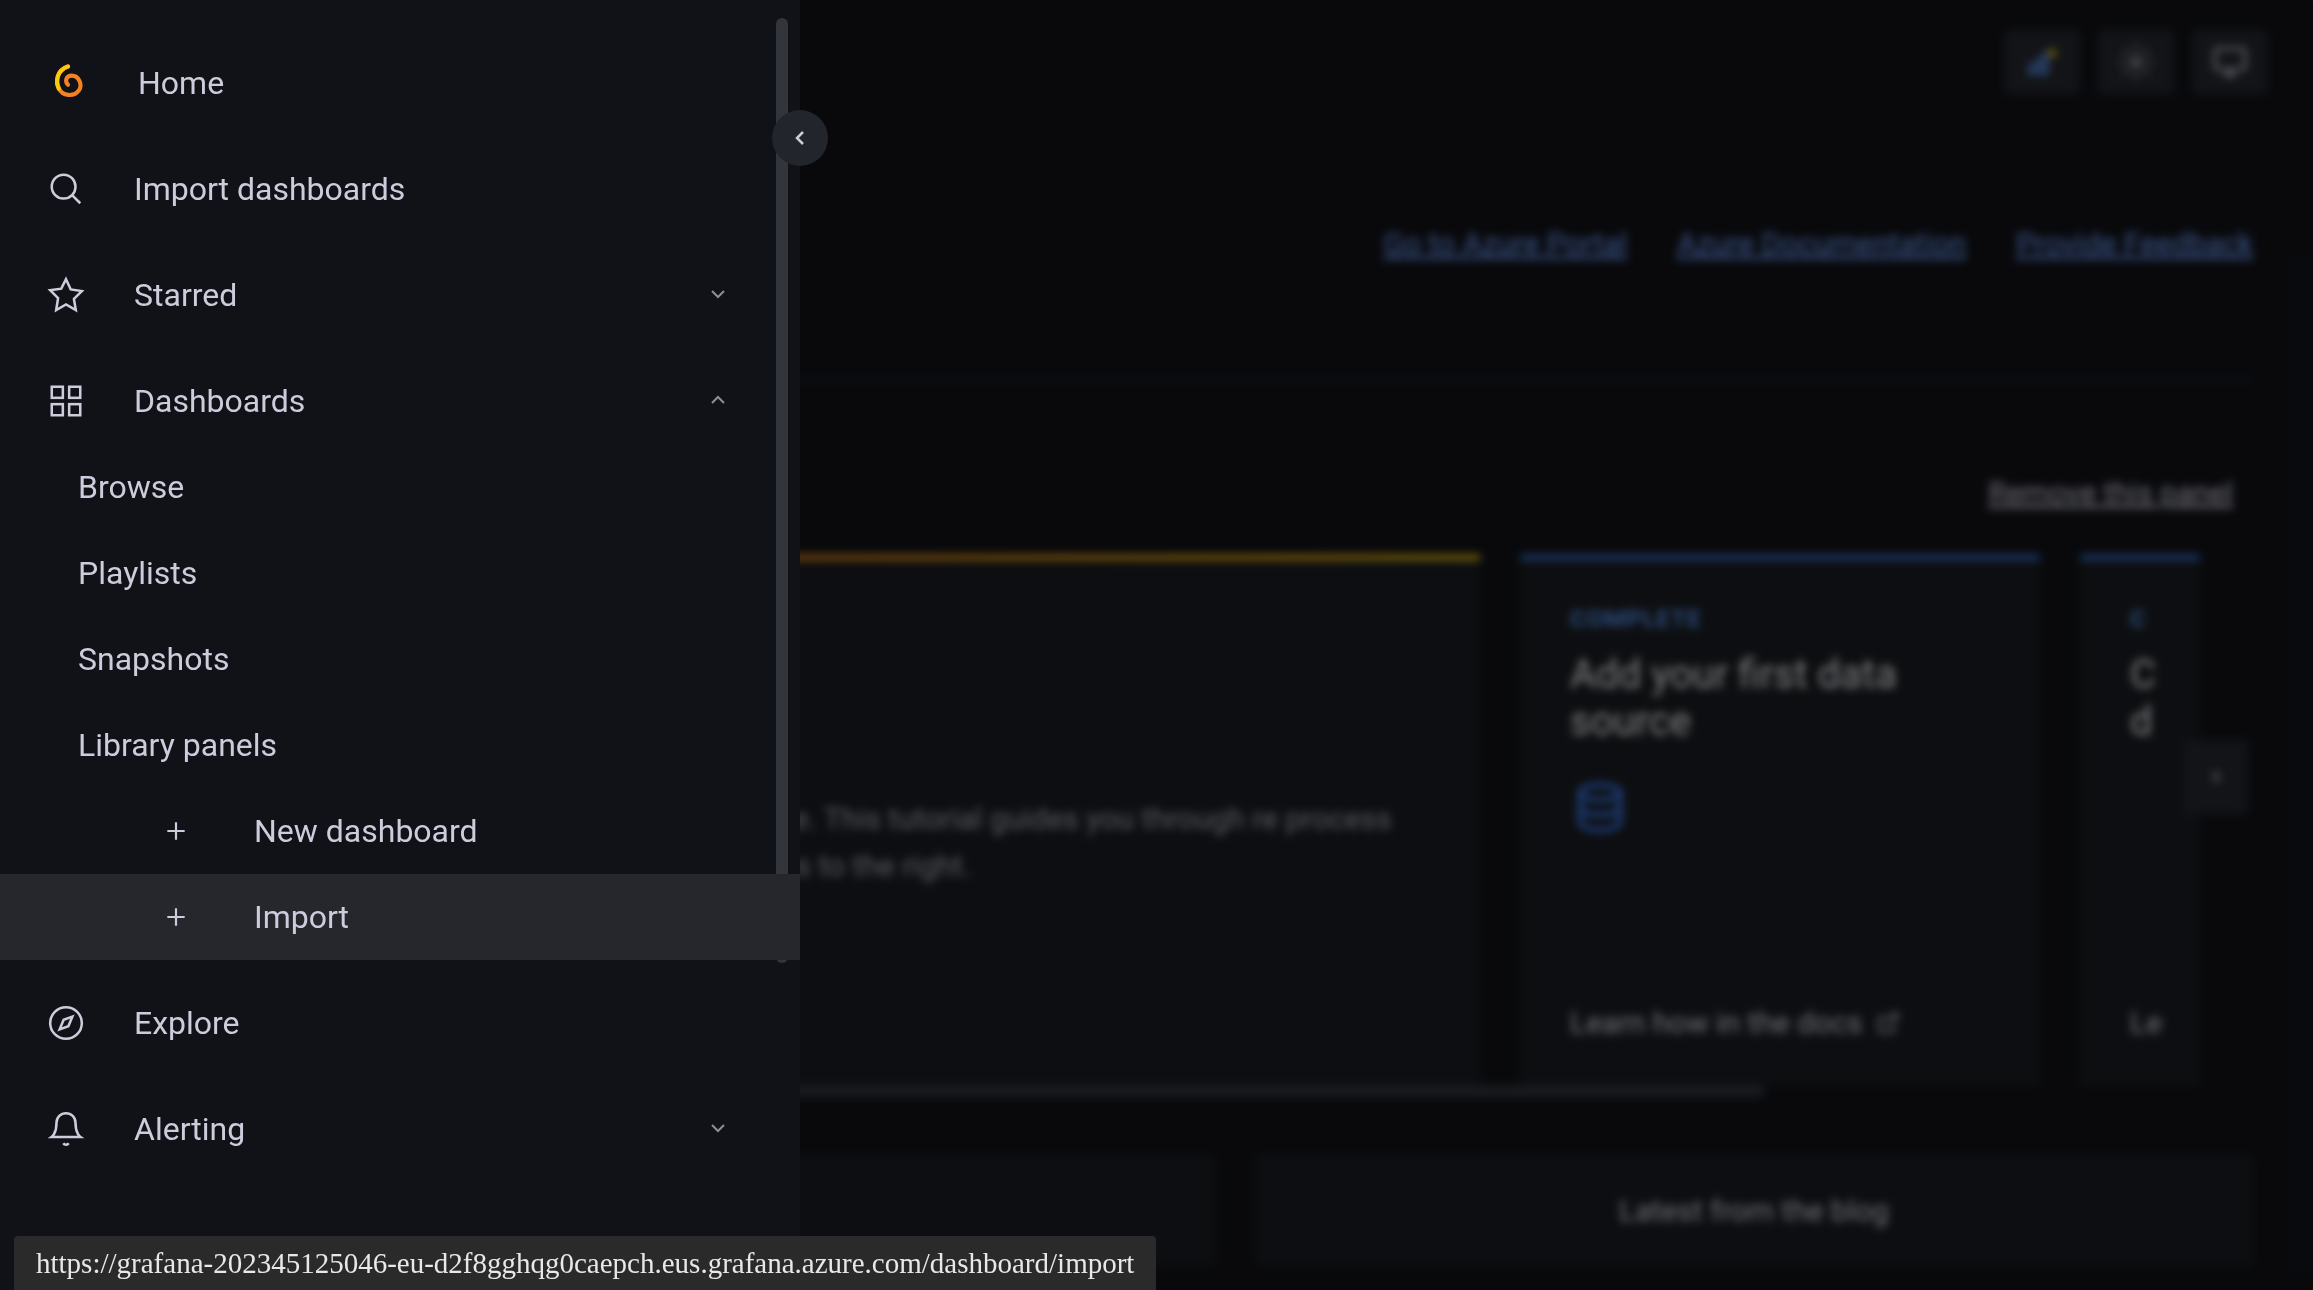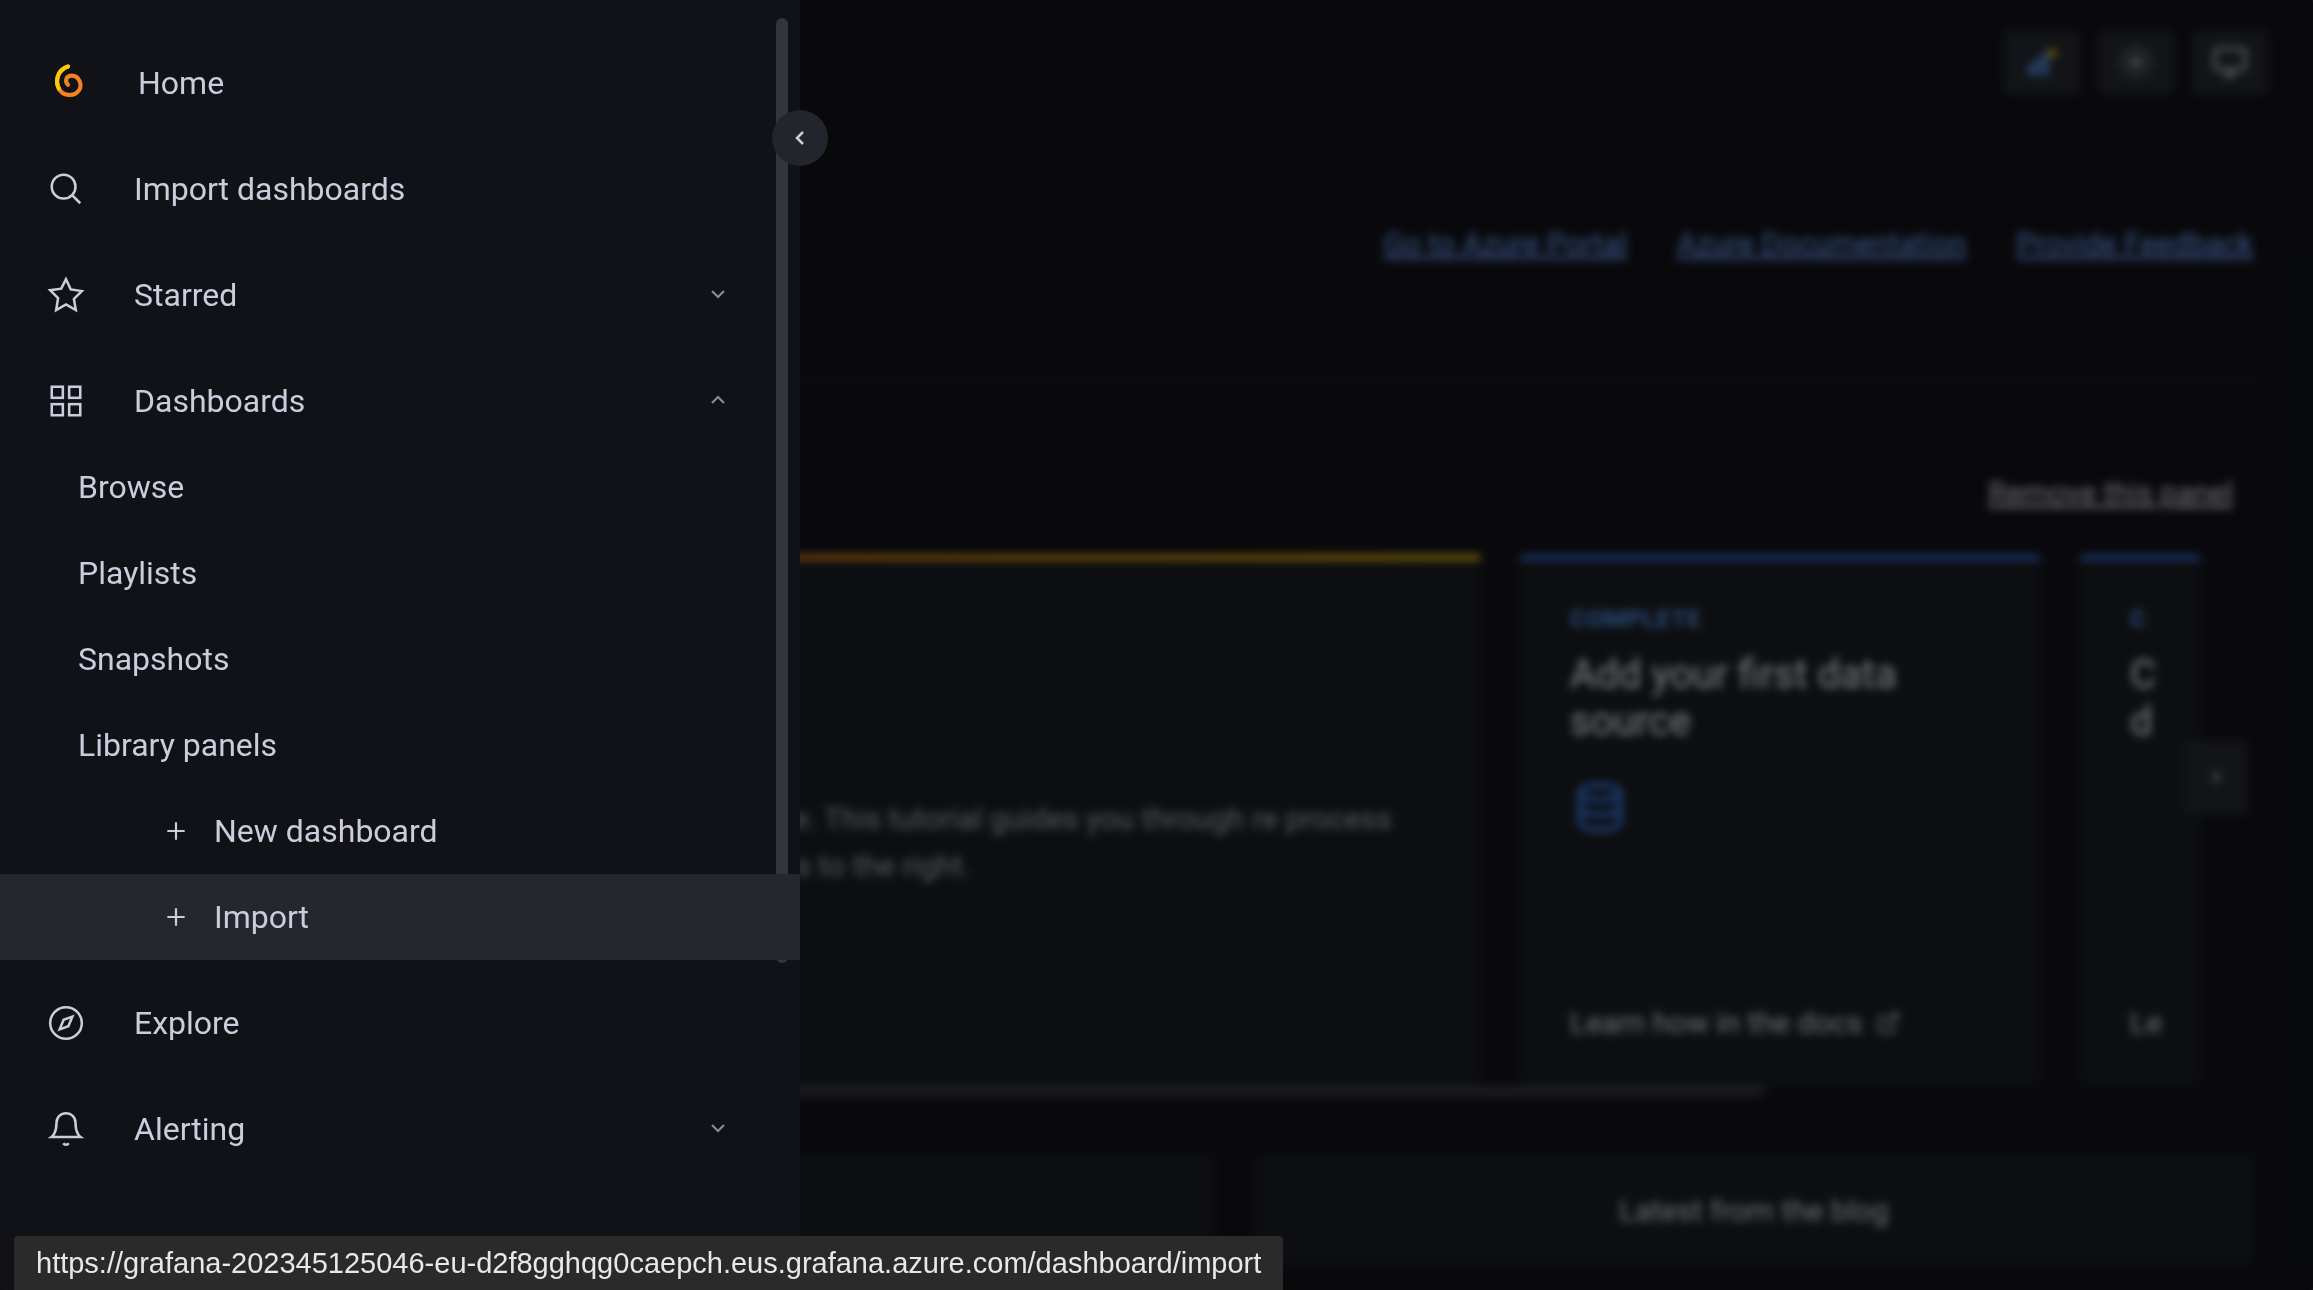--- a/index.html
+++ b/index.html
@@ -233,21 +233,21 @@
     display: flex;
     align-items: center;
     height: 86px;
     padding-left: 46px;
     cursor: pointer;
     font-size: 32px;
     color: #ccccdc;
     position: relative;
   }
   .nav-item.sub { padding-left: 78px; }
-  .nav-item.sub-action { padding-left: 162px; }
+  .nav-item.sub-action { padding-left: 162px; gap: 40px; }
   .nav-item.highlighted { background: #25272d; }
   
   .nav-icon {
     width: 40px;
     height: 40px;
     margin-right: 48px;
     display: flex;
     align-items: center;
     justify-content: center;
     flex-shrink: 0;
@@ -284,21 +284,21 @@
     left: 14px;
     height: 54px;
     background: #2a2a2a;
     color: #e8e8e8;
     font-size: 29px;
     display: flex;
     align-items: center;
     padding: 0 22px;
     z-index: 20;
     border-radius: 4px 4px 0 0;
-    font-family: Liberation Sans, sans-serif;
+    font-family: Liberation Serif, serif;
   }
 </style>
 </head>
 <body>
 
 <div class="app">
 
   <div class="main-content">
 
     <div class="topbar">

